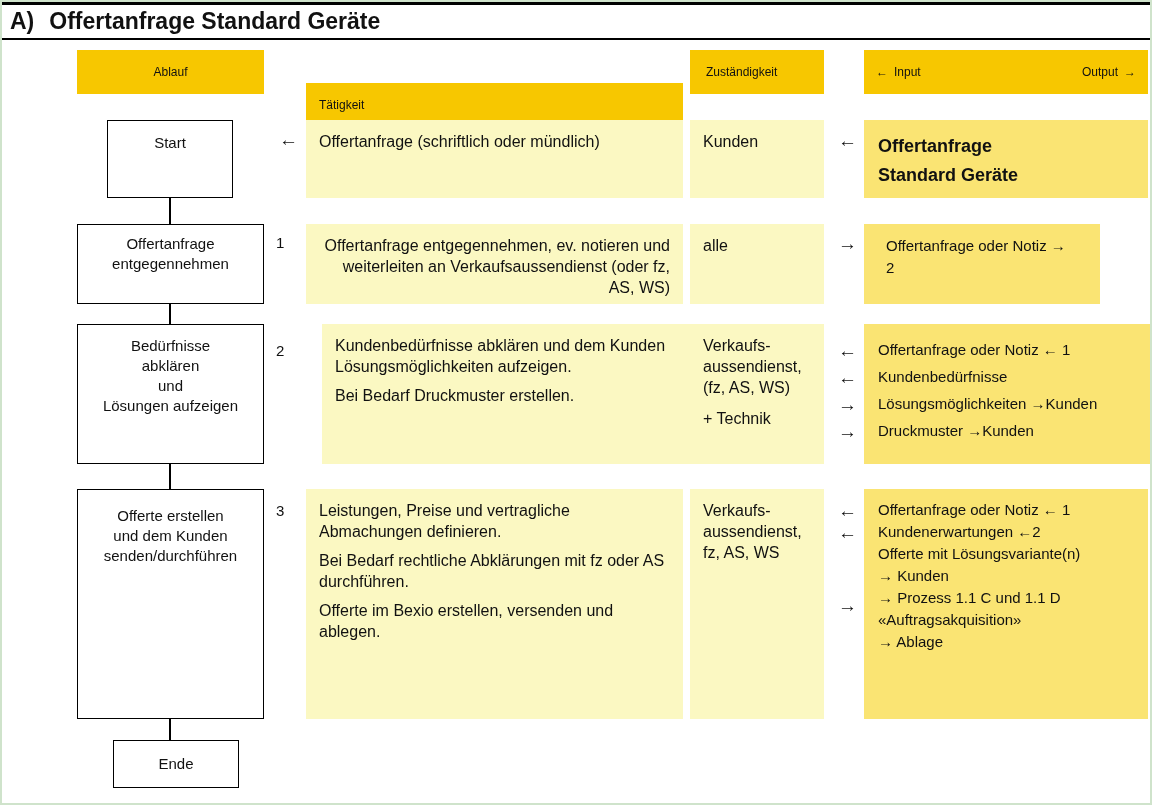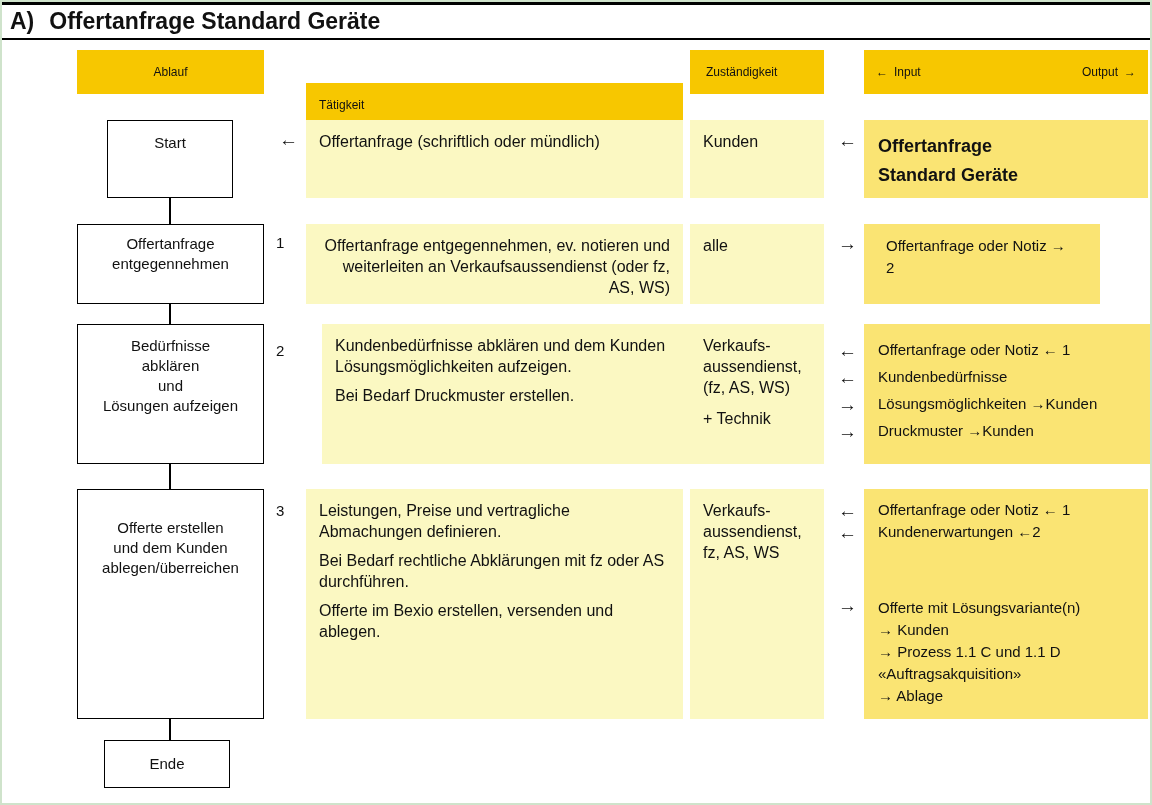--- a/index.html
+++ b/index.html
@@ -26,22 +26,22 @@
   .hdr-io{left:862px;width:284px;padding:0 12px;justify-content:space-between;}
   .hdr-io .seg{display:flex;align-items:center;gap:6px;}
   
   .flowbox{
     position:absolute;border:1px solid #000;background:#fff;text-align:center;
     font-size:15px;line-height:20px;box-sizing:border-box;
   }
   #fb-start{left:105px;top:118px;width:126px;height:78px;padding-top:12px;}
   #fb-1{left:75px;top:222px;width:187px;height:80px;padding-top:9px;}
   #fb-2{left:75px;top:322px;width:187px;height:140px;padding-top:11px;}
-  #fb-3{left:75px;top:487px;width:187px;height:230px;padding-top:28px;}
-  #fb-ende{left:102px;top:738px;width:126px;height:48px;display:flex;align-items:center;justify-content:center;}
+  #fb-3{left:75px;top:487px;width:187px;height:230px;padding-top:16px;}
+  #fb-ende{left:111px;top:738px;width:126px;height:48px;display:flex;align-items:center;justify-content:center;}
   .conn{position:absolute;left:167px;width:2px;background:#000;}
   #conn-1{top:196px;height:26px;}
   #conn-2{top:302px;height:20px;}
   #conn-3{top:462px;height:25px;}
   #conn-4{top:717px;height:21px;}
   
   .step{position:absolute;font-size:15px;}
   #step-1{left:274px;top:232px;}
   #step-2{left:274px;top:340px;}
   #step-3{left:274px;top:500px;}
@@ -71,21 +71,21 @@
   #res-2{left:688px;top:222px;width:134px;height:80px;}
   #res-3{left:688px;top:322px;width:134px;height:140px;}
   #res-4{left:688px;top:487px;width:134px;height:230px;}
   .res-extra{margin-top:10px;}
   
   .io{position:absolute;background:#FAE473;box-sizing:border-box;font-size:15px;}
   #io-1{left:862px;top:118px;width:284px;height:78px;padding:12px 14px;font-weight:bold;font-size:18px;line-height:29px;}
   #io-2{left:862px;top:222px;width:236px;height:80px;padding:11px 22px;line-height:22px;}
   #io-3{left:862px;top:322px;width:290px;height:140px;padding:12px 14px;line-height:27px;}
   #io-4{left:862px;top:487px;width:284px;height:230px;padding:10px 14px;line-height:22px;}
-  #io-4 .io-bottom{margin-top:54px;}
+  #io-4 .io-bottom{}
 </style>
 </head>
 <body>
 
 <div class="page">
 
   <div class="titlebar">
     <span>A)</span>
     <span>Offertanfrage Standard Geräte</span>
   </div>
@@ -120,21 +120,21 @@
   <div class="flowbox" id="fb-2">
     <div>Bedürfnisse</div>
     <div>abklären</div>
     <div>und</div>
     <div>Lösungen aufzeigen</div>
   </div>
   <div class="conn" id="conn-3"></div>
   <div class="flowbox" id="fb-3">
     <div>Offerte erstellen</div>
     <div>und dem Kunden</div>
-    <div>ablegen/überreichen</div>
+    <div>senden/durchführen</div>
   </div>
   <div class="conn" id="conn-4"></div>
   <div class="flowbox" id="fb-ende">Ende</div>
 
   <div class="arr" id="pre-arr">←</div>
   <div class="step" id="step-1">1</div>
   <div class="step" id="step-2">2</div>
   <div class="step" id="step-3">3</div>
 
   <div class="cell" id="act-1">

